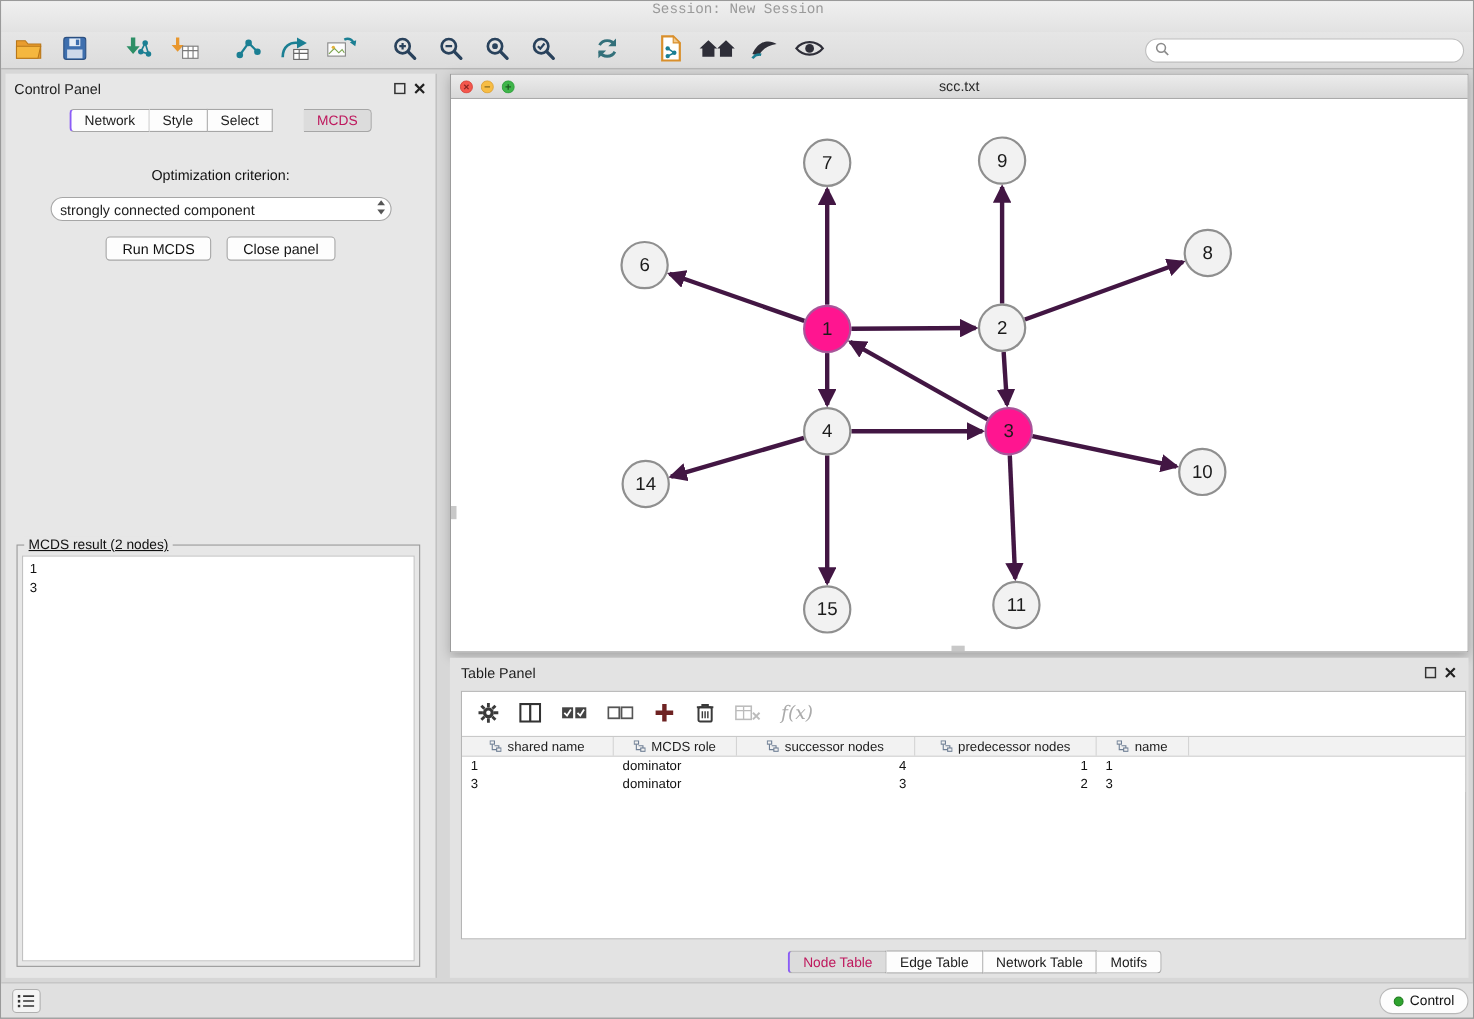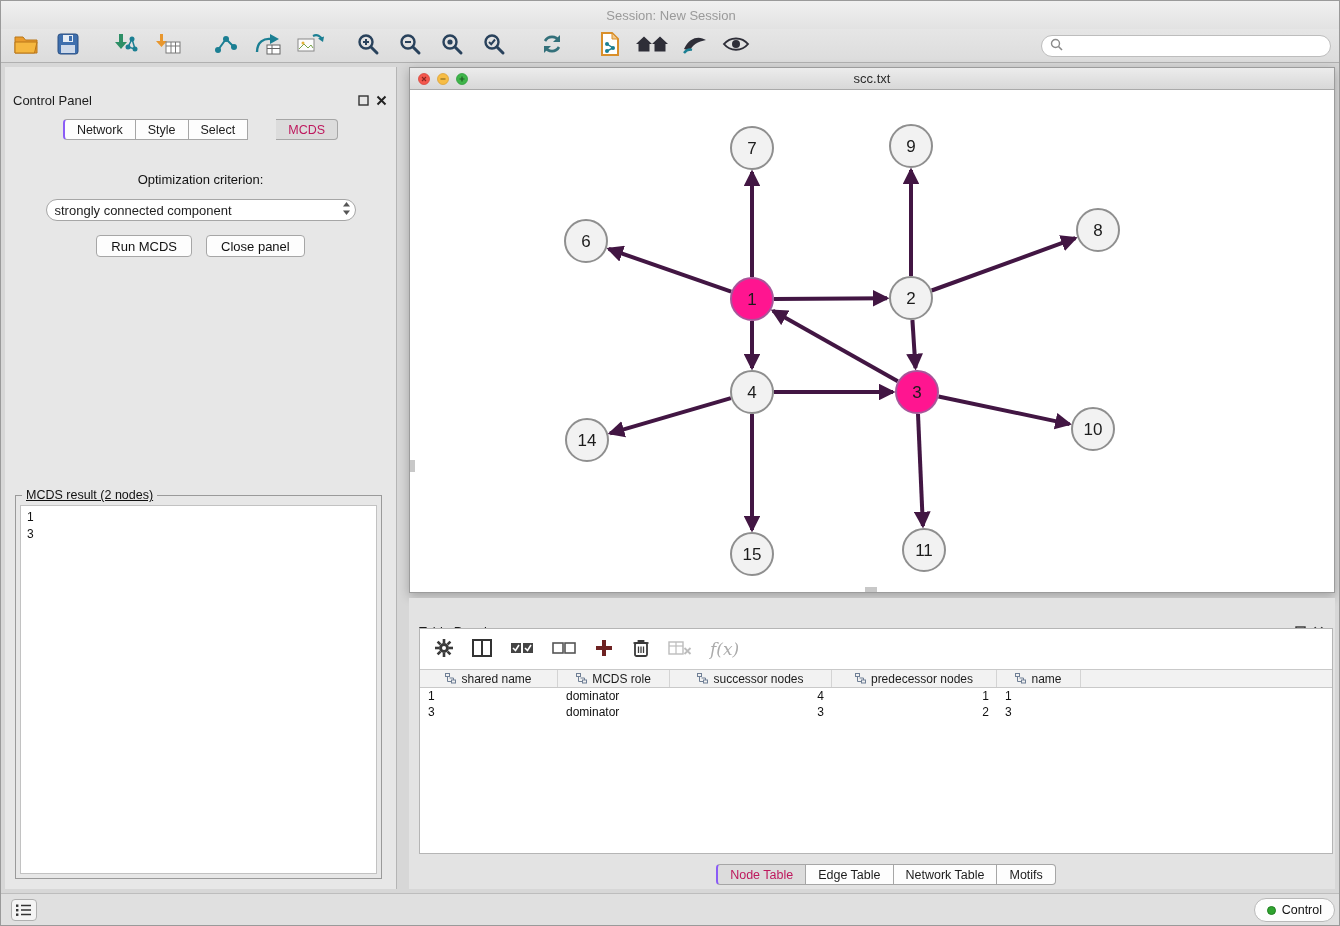--- a/index.html
+++ b/index.html
@@ -4,34 +4,34 @@
 <style>
   html,body{margin:0;padding:0;background:#888;}
   *{box-sizing:border-box;}
   .app{
     position:relative;width:1340px;height:926px;background:#d7d7d7;
     font-family:"Liberation Sans","DejaVu Sans",sans-serif;font-size:13px;color:#222;
     overflow:hidden;border:1px solid #9a9a9a;
   }
   
   .titlebar{position:absolute;top:0;left:0;width:1340px;height:28px;
-    background:linear-gradient(#f0f0f0,#e2e2e2);display:flex;align-items:center;justify-content:center;}
+    background:linear-gradient(#f0f0f0,#e2e2e2);display:flex;justify-content:center;font-family:Liberation Mono, monospace;}
   .titlebar .title{color:#9a9a9a;font-size:13px;}
   .toolbar{position:absolute;top:28px;left:0;width:1340px;height:34px;
     background:linear-gradient(#e6e6e6,#dcdcdc);border-bottom:1px solid #b0b0b0;
     display:flex;align-items:center;}
   .tbtn{width:34px;height:30px;display:flex;align-items:center;justify-content:center;flex:0 0 auto;}
   .gap-s{margin-left:8px;} .gap-m{margin-left:24px;}
   .searchbox{margin-left:auto;margin-right:10px;width:290px;height:22px;background:#fff;
     border:1px solid #bdbdbd;border-radius:12px;display:flex;align-items:center;padding:0 8px;}
   .searchbox input{border:none;outline:none;flex:1;font-size:13px;font-family:inherit;background:transparent;}
   
   .control-panel{position:absolute;left:4px;top:66px;width:392px;height:822px;background:#e7e7e7;
     border-right:1px solid #b5b5b5;}
-  .panel-head{position:relative;height:26px;margin-top:20px;}
+  .panel-head{position:relative;height:26px;}
   .panel-head .ptitle{position:absolute;left:8px;top:6px;font-size:13px;color:#1c1c1c;}
   .phicon{position:absolute;top:6px;width:14px;height:14px;display:flex;align-items:center;justify-content:center;cursor:default;}
   .seg{display:flex;justify-content:center;margin-top:6px;}
   .seg .segbtn{height:21px;background:#fdfdfd;border:1px solid #a6a6a6;border-left:none;
     font-size:12.5px;color:#1c1c1c;display:flex;align-items:center;justify-content:center;padding:0 12px;}
   .seg .segbtn:first-child{border-left:2px solid #8b5cf6;border-radius:4px 0 0 4px;}
   .seg .segbtn:last-child{border-radius:0 4px 4px 0;}
   .seg .segbtn.active{background:#dcdcdc;color:#be185d;margin-left:28px;}
   .opt-label{text-align:center;margin-top:32px;font-size:13px;color:#111;}
   .dropdown{width:310px;height:22px;margin:12px auto 0;background:#fff;border:1px solid #a6a6a6;

